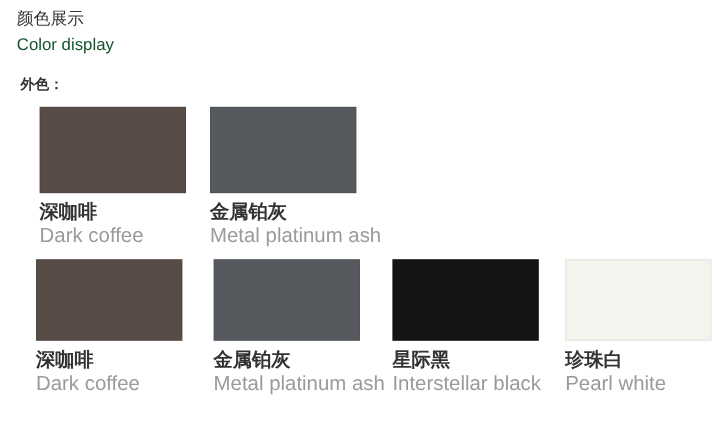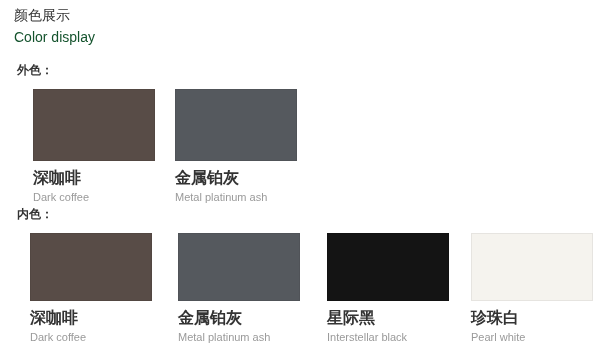--- a/index.html
+++ b/index.html
@@ -84,21 +84,21 @@
   .swatch-label-cn {
     margin-top: 9px;
     font-size: 16px;
     line-height: 16px;
     color: #333333;
     font-weight: 700;
     white-space: nowrap;
   }
   .swatch-label-en {
     margin-top: 3px;
-    font-size: 11px;
+    font-size: 17px;
     line-height: 16px;
     color: #9a9a9a;
     font-weight: 400;
     white-space: nowrap;
   }
 </style>
 </head>
 <body>
 
 <div class="page">
@@ -121,21 +121,20 @@
       <div class="swatch-item" style="left:175px;">
         <div class="swatch-chip" style="background:#55595E;"></div>
         <div class="swatch-label-cn">金属铂灰</div>
         <div class="swatch-label-en">Metal platinum ash</div>
       </div>
 
     </div>
   </div>
 
   <div class="section section-interior">
-    <div class="section-heading">内色：</div>
     <div class="swatch-row swatch-row-interior">
 
       <div class="swatch-item" style="left:30px;">
         <div class="swatch-chip" style="background:#584C47;"></div>
         <div class="swatch-label-cn">深咖啡</div>
         <div class="swatch-label-en">Dark coffee</div>
       </div>
 
       <div class="swatch-item" style="left:178px;">
         <div class="swatch-chip" style="background:#55595E;"></div>

